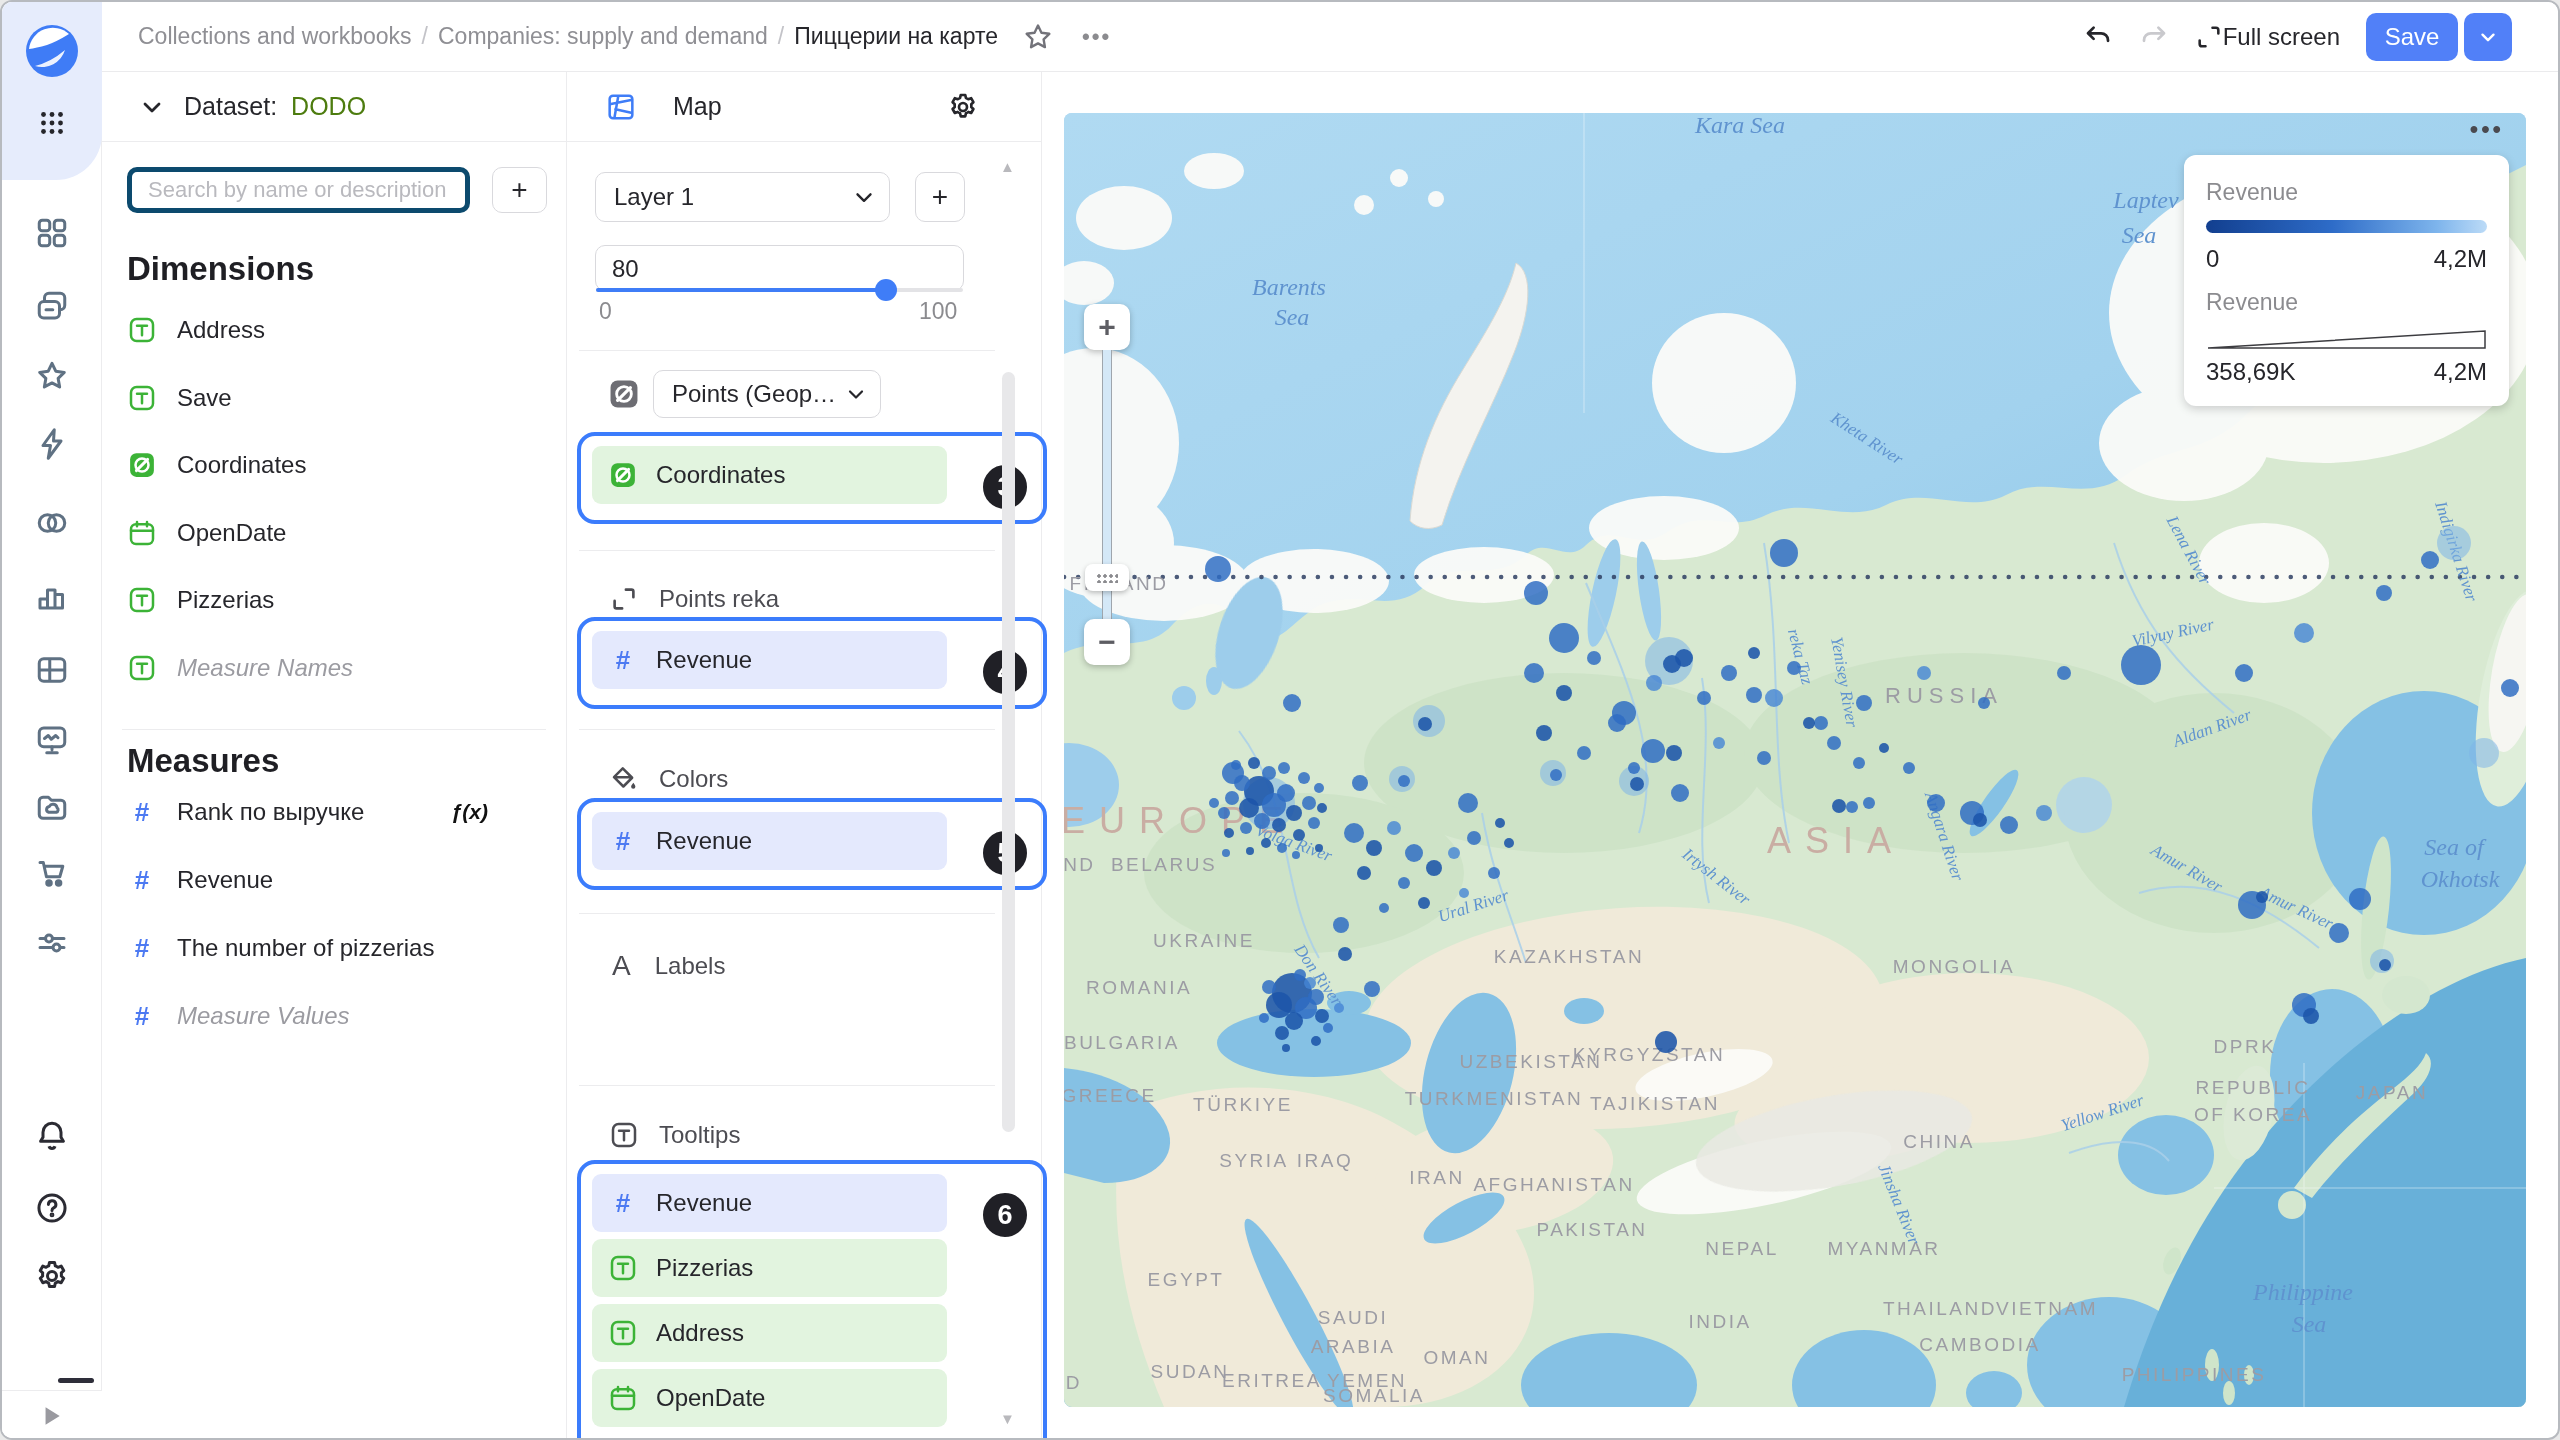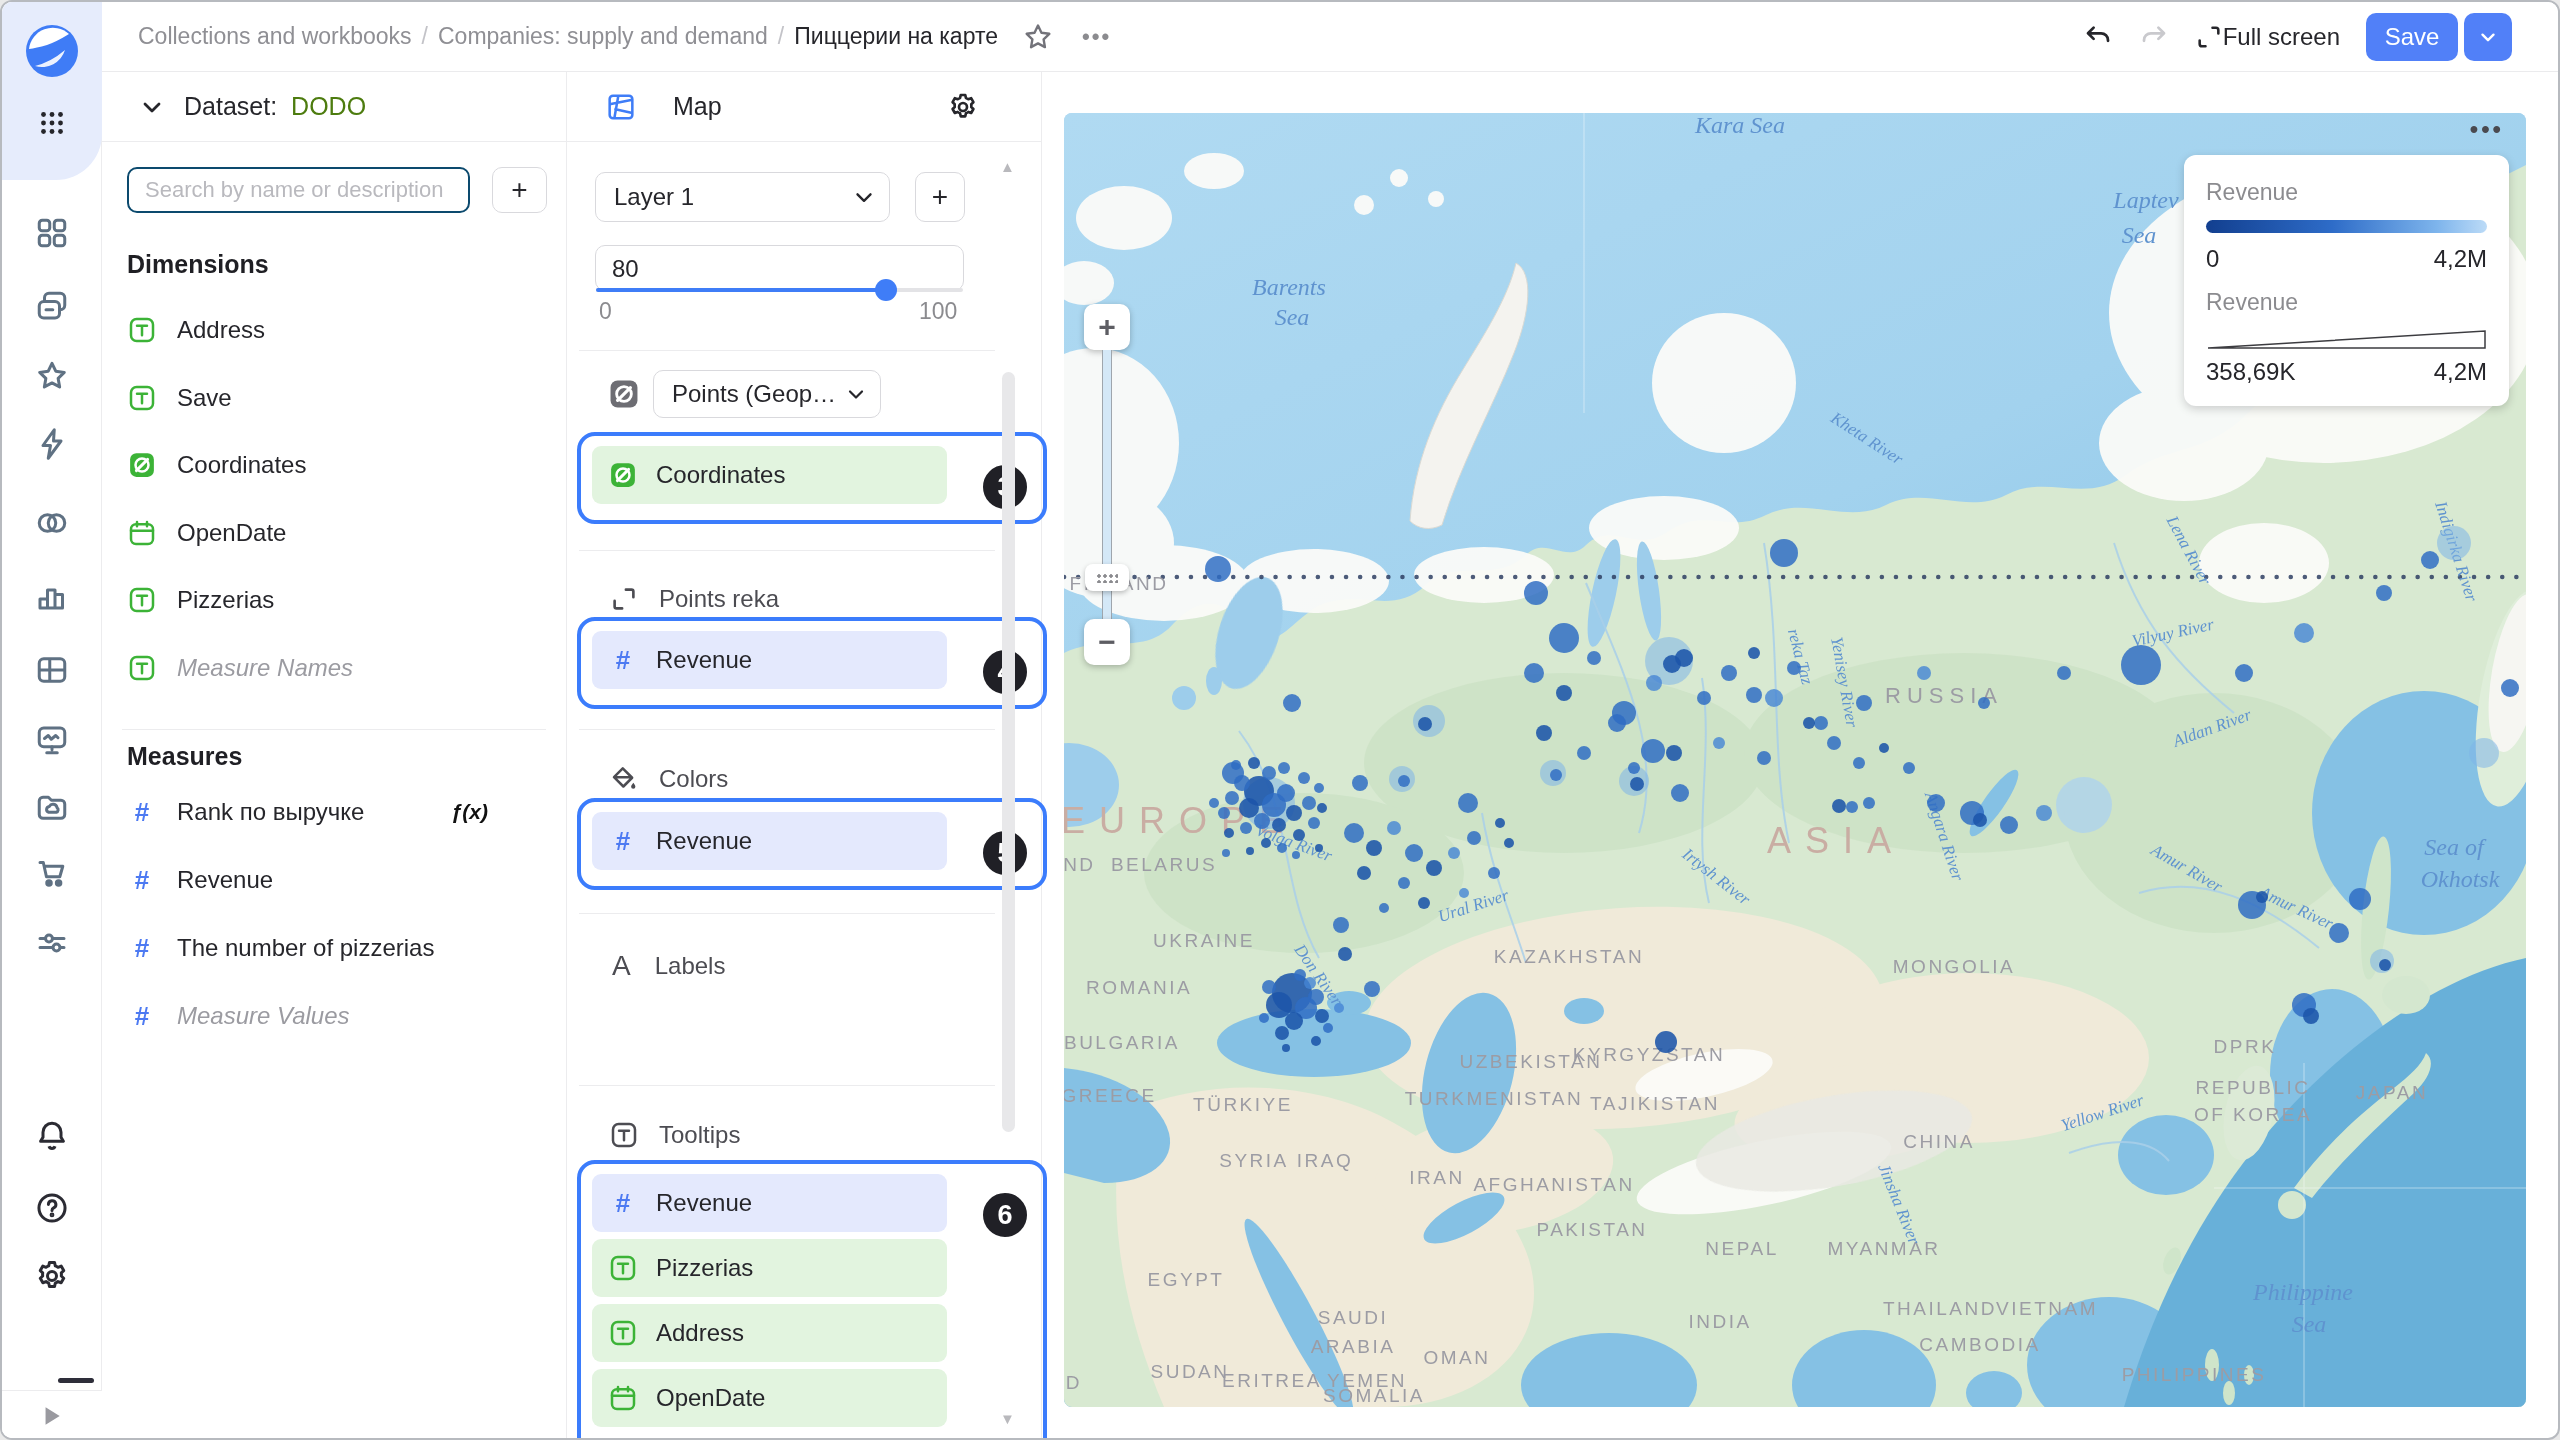--- a/index.html
+++ b/index.html
@@ -26,24 +26,24 @@
   .rail-ic{position:absolute;left:0;width:100px;display:flex;justify-content:center;color:#5f7183;}
   .rail-ic svg{display:block;}
   .rail-dark{color:#2b2b33;}
   #rail-footer{position:absolute;left:0;bottom:0;width:100px;height:48px;border-top:1px solid #ececee;background:#fff;}
 
   
   #dataset-panel{position:absolute;left:100px;top:70px;width:465px;bottom:0;background:#fff;border-right:1px solid #ececee;}
   #ds-head{position:absolute;left:0;top:0;width:100%;height:70px;border-bottom:1px solid #ececee;display:flex;align-items:center;}
   #ds-head .lbl{font-size:25px;color:#26262b;margin-left:18px;}
   #ds-head .link{font-size:25px;color:#4d7c0f;margin-left:14px;cursor:pointer;}
-  #ds-search{position:absolute;left:25px;top:95px;width:343px;height:46px;border:2px solid #0c4a6e;border-radius:10px;font-size:22px;padding:0 16px;color:#26262b;outline:none;font-family:inherit;}
+  #ds-search{position:absolute;left:25px;top:95px;width:343px;height:46px;border:5px solid #0c4a6e;border-radius:10px;font-size:22px;padding:0 16px;color:#26262b;outline:none;font-family:inherit;}
   #ds-search::placeholder{color:#b9b9be;}
   #ds-add{position:absolute;left:390px;top:95px;width:55px;height:46px;border:1px solid #d9d9dd;border-radius:10px;background:#fff;font-size:28px;color:#26262b;cursor:pointer;}
-  .sec-title{position:absolute;left:25px;font-size:25px;font-weight:700;color:#1f1f24;}
+  .sec-title{position:absolute;left:25px;font-size:33px;font-weight:700;color:#1f1f24;}
   .field-row{position:absolute;left:0;width:100%;height:44px;display:flex;align-items:center;cursor:pointer;}
   .field-row .fic{width:30px;height:30px;margin-left:25px;display:flex;align-items:center;justify-content:center;flex:none;}
   .field-row .flabel{margin-left:20px;font-size:24px;color:#26262b;white-space:nowrap;}
   .field-row .flabel.muted{color:#9b9ba1;font-style:italic;}
   .field-row .fx{margin-left:auto;margin-right:78px;font-size:21px;color:#111;font-style:italic;font-weight:700;}
   .hash{font-size:26px;font-weight:600;color:#4d7af2;}
   .divider-h{position:absolute;height:1px;background:#ececee;}
 
   
   #layer-panel{position:absolute;left:565px;top:70px;width:475px;bottom:0;background:#fff;border-right:1px solid #ececee;}

